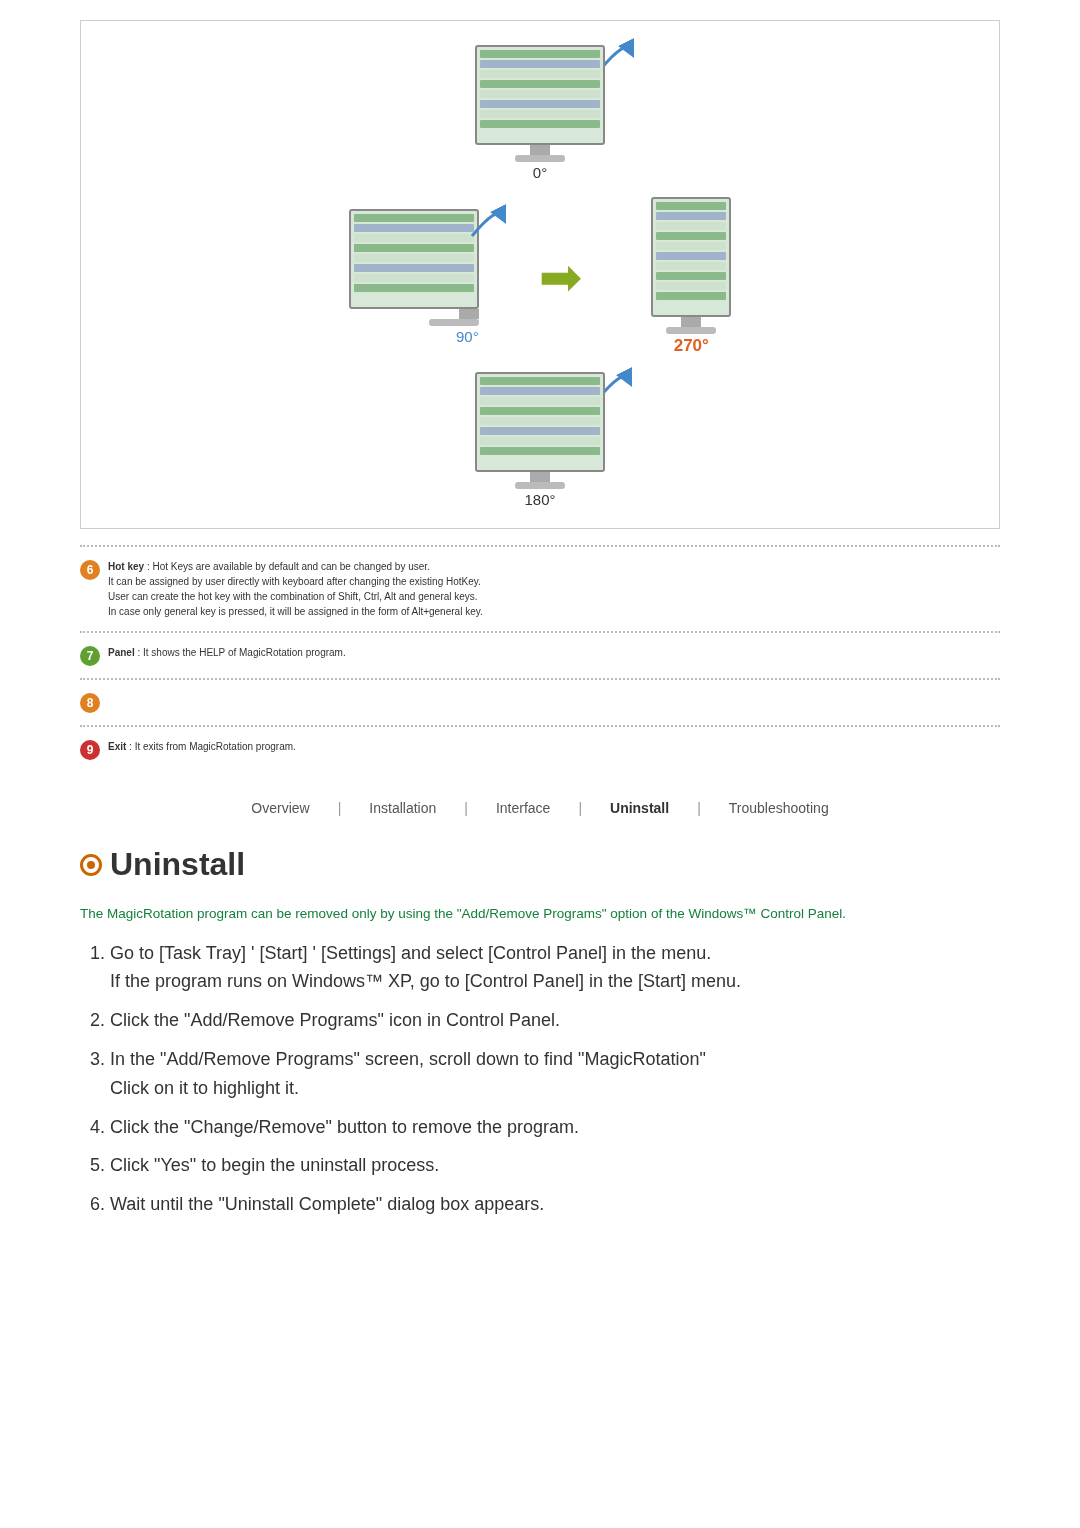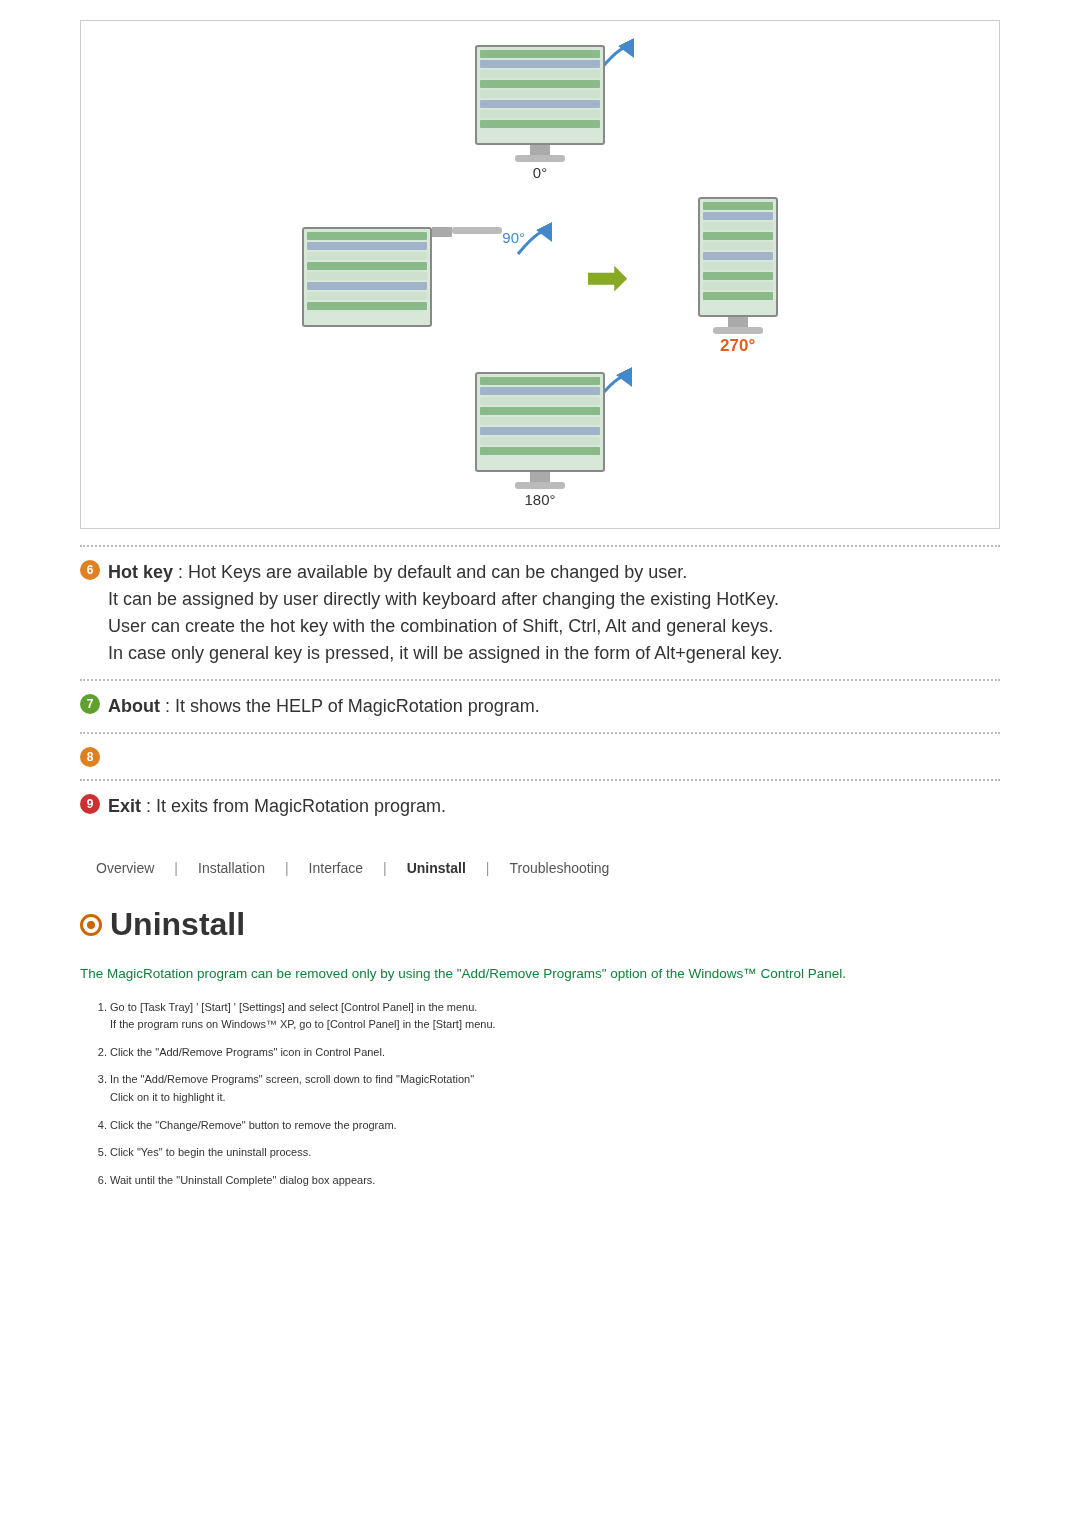--- a/index.html
+++ b/index.html
@@ -49,33 +49,33 @@
       font-weight: bold;
       color: #fff;
       flex-shrink: 0;
       margin-top: 1px;
     }
     .num-badge.orange { background: #e08020; }
     .num-badge.green-badge { background: #60a030; }
     .num-badge.red-badge { background: #cc3030; }
 
     .item-text {
-      font-size: 18px;
+      font-size: 10px;
       line-height: 1.5;
     }
     .item-text .bold-label {
       font-weight: bold;
     }
 
     
     .nav-bar {
       display: flex;
       align-items: center;
-      justify-content: flex-start;
-      gap: 4px;
+      justify-content: center;
+      gap: 12px;
       margin: 20px 0 30px 0;
       font-size: 14px;
       color: #555;
     }
     .nav-item {
       padding: 0 16px;
       color: #555;
       text-decoration: none;
     }
     .nav-item.active {
@@ -126,21 +126,21 @@
       margin-bottom: 14px;
       color: #15803d;
     }
 
     
     .steps-list {
       padding-left: 30px;
       margin-top: 10px;
     }
     .steps-list li {
-      font-size: 11px;
+      font-size: 18px;
       line-height: 1.6;
       margin-bottom: 10px;
       color: #333;
     }
 
     
     .monitor-sketch {
       position: relative;
       display: inline-flex;
       flex-direction: column;
@@ -255,21 +255,21 @@
           </div>
         </div>
         <div class="stand-neck"></div>
         <div class="stand-foot"></div>
         <div class="deg-label">0°</div>
       </div>
     </div>
 
     <div class="diag-row-mid">
 
-      <div style="display:flex;flex-direction:row;align-items:flex-start;position:relative;">
+      <div style="display:flex;flex-direction:column;align-items:flex-end;position:relative;">
         <svg width="40" height="40" style="position:absolute;top:-8px;right:-28px;z-index:2;">
           <path d="M5,35 Q30,5 35,15" stroke="#4488cc" stroke-width="3" fill="none" marker-end="url(#arr2)"></path>
           <defs>
             <marker id="arr2" markerWidth="6" markerHeight="6" refX="3" refY="3" orient="auto">
               <path d="M0,0 L6,3 L0,6 Z" fill="#4488cc"></path>
             </marker>
           </defs>
         </svg>
         <div class="screen-img">
           <div class="screen-content">
@@ -349,21 +349,21 @@
       It can be assigned by user directly with keyboard after changing the existing HotKey.<br>
       User can create the hot key with the combination of Shift, Ctrl, Alt and general keys.<br>
       In case only general key is pressed, it will be assigned in the form of Alt+general key.
     </span>
   </div>
 
   <div class="dotted-sep"></div>
   <div class="numbered-item">
     <span class="num-badge green-badge">7</span>
     <span class="item-text">
-      <span class="bold-label">About</span> : It shows the HELP of MagicRotation program.
+      <span class="bold-label">Panel</span> : It shows the HELP of MagicRotation program.
     </span>
   </div>
 
   <div class="dotted-sep"></div>
   <div class="numbered-item">
     <span class="num-badge orange">8</span>
   </div>
 
   <div class="dotted-sep"></div>
   <div class="numbered-item">

